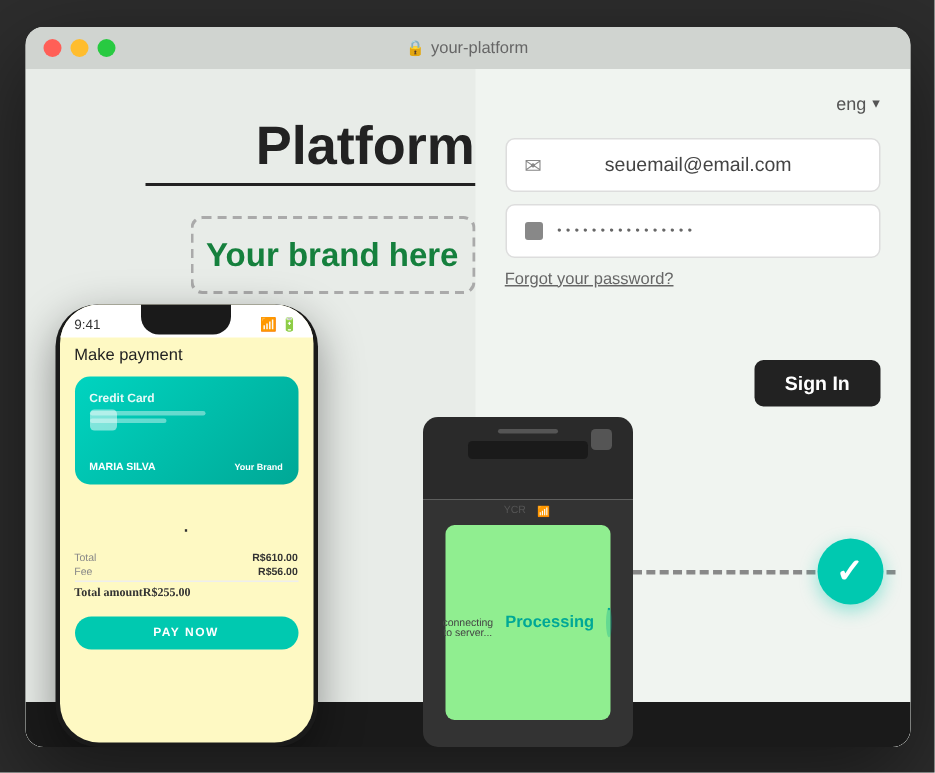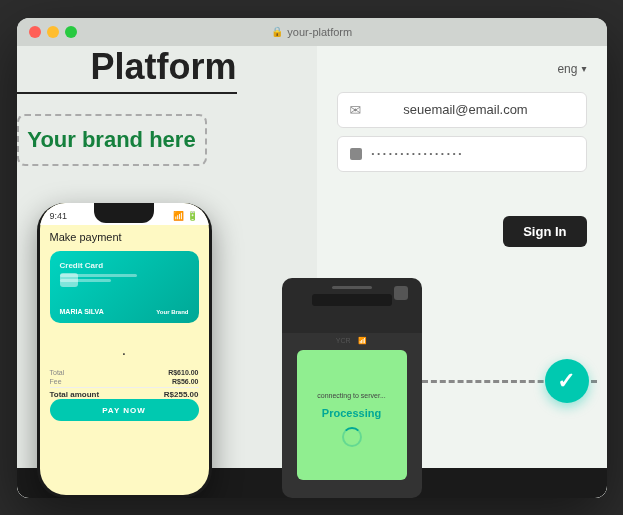--- a/index.html
+++ b/index.html
@@ -66,21 +66,22 @@
       height: calc(100% - 28px);
       position: relative;
     }
 
     
     .left-panel {
       width: 300px;
       background: #e8ece8;
       display: flex;
       flex-direction: column;
-      align-items: flex-start;
+      align-items: flex-end;
+      padding-top: 30px;
       position: relative;
       flex-shrink: 0;
     }
 
     .platform-title {
       font-size: 36px;
       font-weight: 700;
       color: #222;
       text-align: right;
       width: 220px;
@@ -303,24 +304,24 @@
     }
     .payment-row {
       display: flex;
       justify-content: space-between;
       margin-bottom: 2px;
     }
     .payment-label { font-size: 7px; color: #888; }
     .payment-value { font-size: 7px; color: #333; font-weight: 600; }
     .payment-total-row {
       display: flex;
-      justify-content: space-between;
       border-top: 1px solid #eee;
       padding-top: 2px;
-      margin-bottom: 0;
+      margin-bottom: 12px;
+      font-family: Liberation Serif, serif;
     }
     .payment-total-label { font-size: 8px; color: #333; font-weight: 600; }
     .payment-total-value { font-size: 8px; color: #333; font-weight: 700; }
     .pay-btn {
       background: #00c9b0;
       color: white;
       border: none;
       border-radius: 20px;
       width: 100%;
       height: 22px;
@@ -371,21 +372,21 @@
       align-items: center;
       justify-content: center;
       position: relative;
     }
     .pos-screen {
       background: #90ee90;
       width: 110px;
       height: 130px;
       border-radius: 6px;
       display: flex;
-      flex-direction: column;
+      flex-direction: row;
       align-items: center;
       justify-content: center;
       gap: 8px;
     }
     .pos-status-bar {
       position: absolute;
       top: 4px;
       left: 50%;
       transform: translateX(-50%);
       font-size: 7px;
@@ -493,20 +494,21 @@
       <div class="input-field">
         <span class="input-icon">✉</span>
         <span class="input-value">seuemail@email.com</span>
       </div>
 
       <div class="input-field">
         <span class="input-icon" style="font-size:12px; background:#888; width:12px; height:12px; border-radius:2px; display:inline-block;"></span>
         <span class="input-password-dots">••••••••••••••••</span>
       </div>
 
+      <div class="forgot-password">Forgot your password?</div>
 
       <button class="sign-in-btn">Sign In</button>
     </div>
 
     <div class="phones-area">
 
       <div class="phone-smartphone">
         <div class="phone-notch"></div>
         <div class="phone-screen">
           <div class="phone-status-bar">

